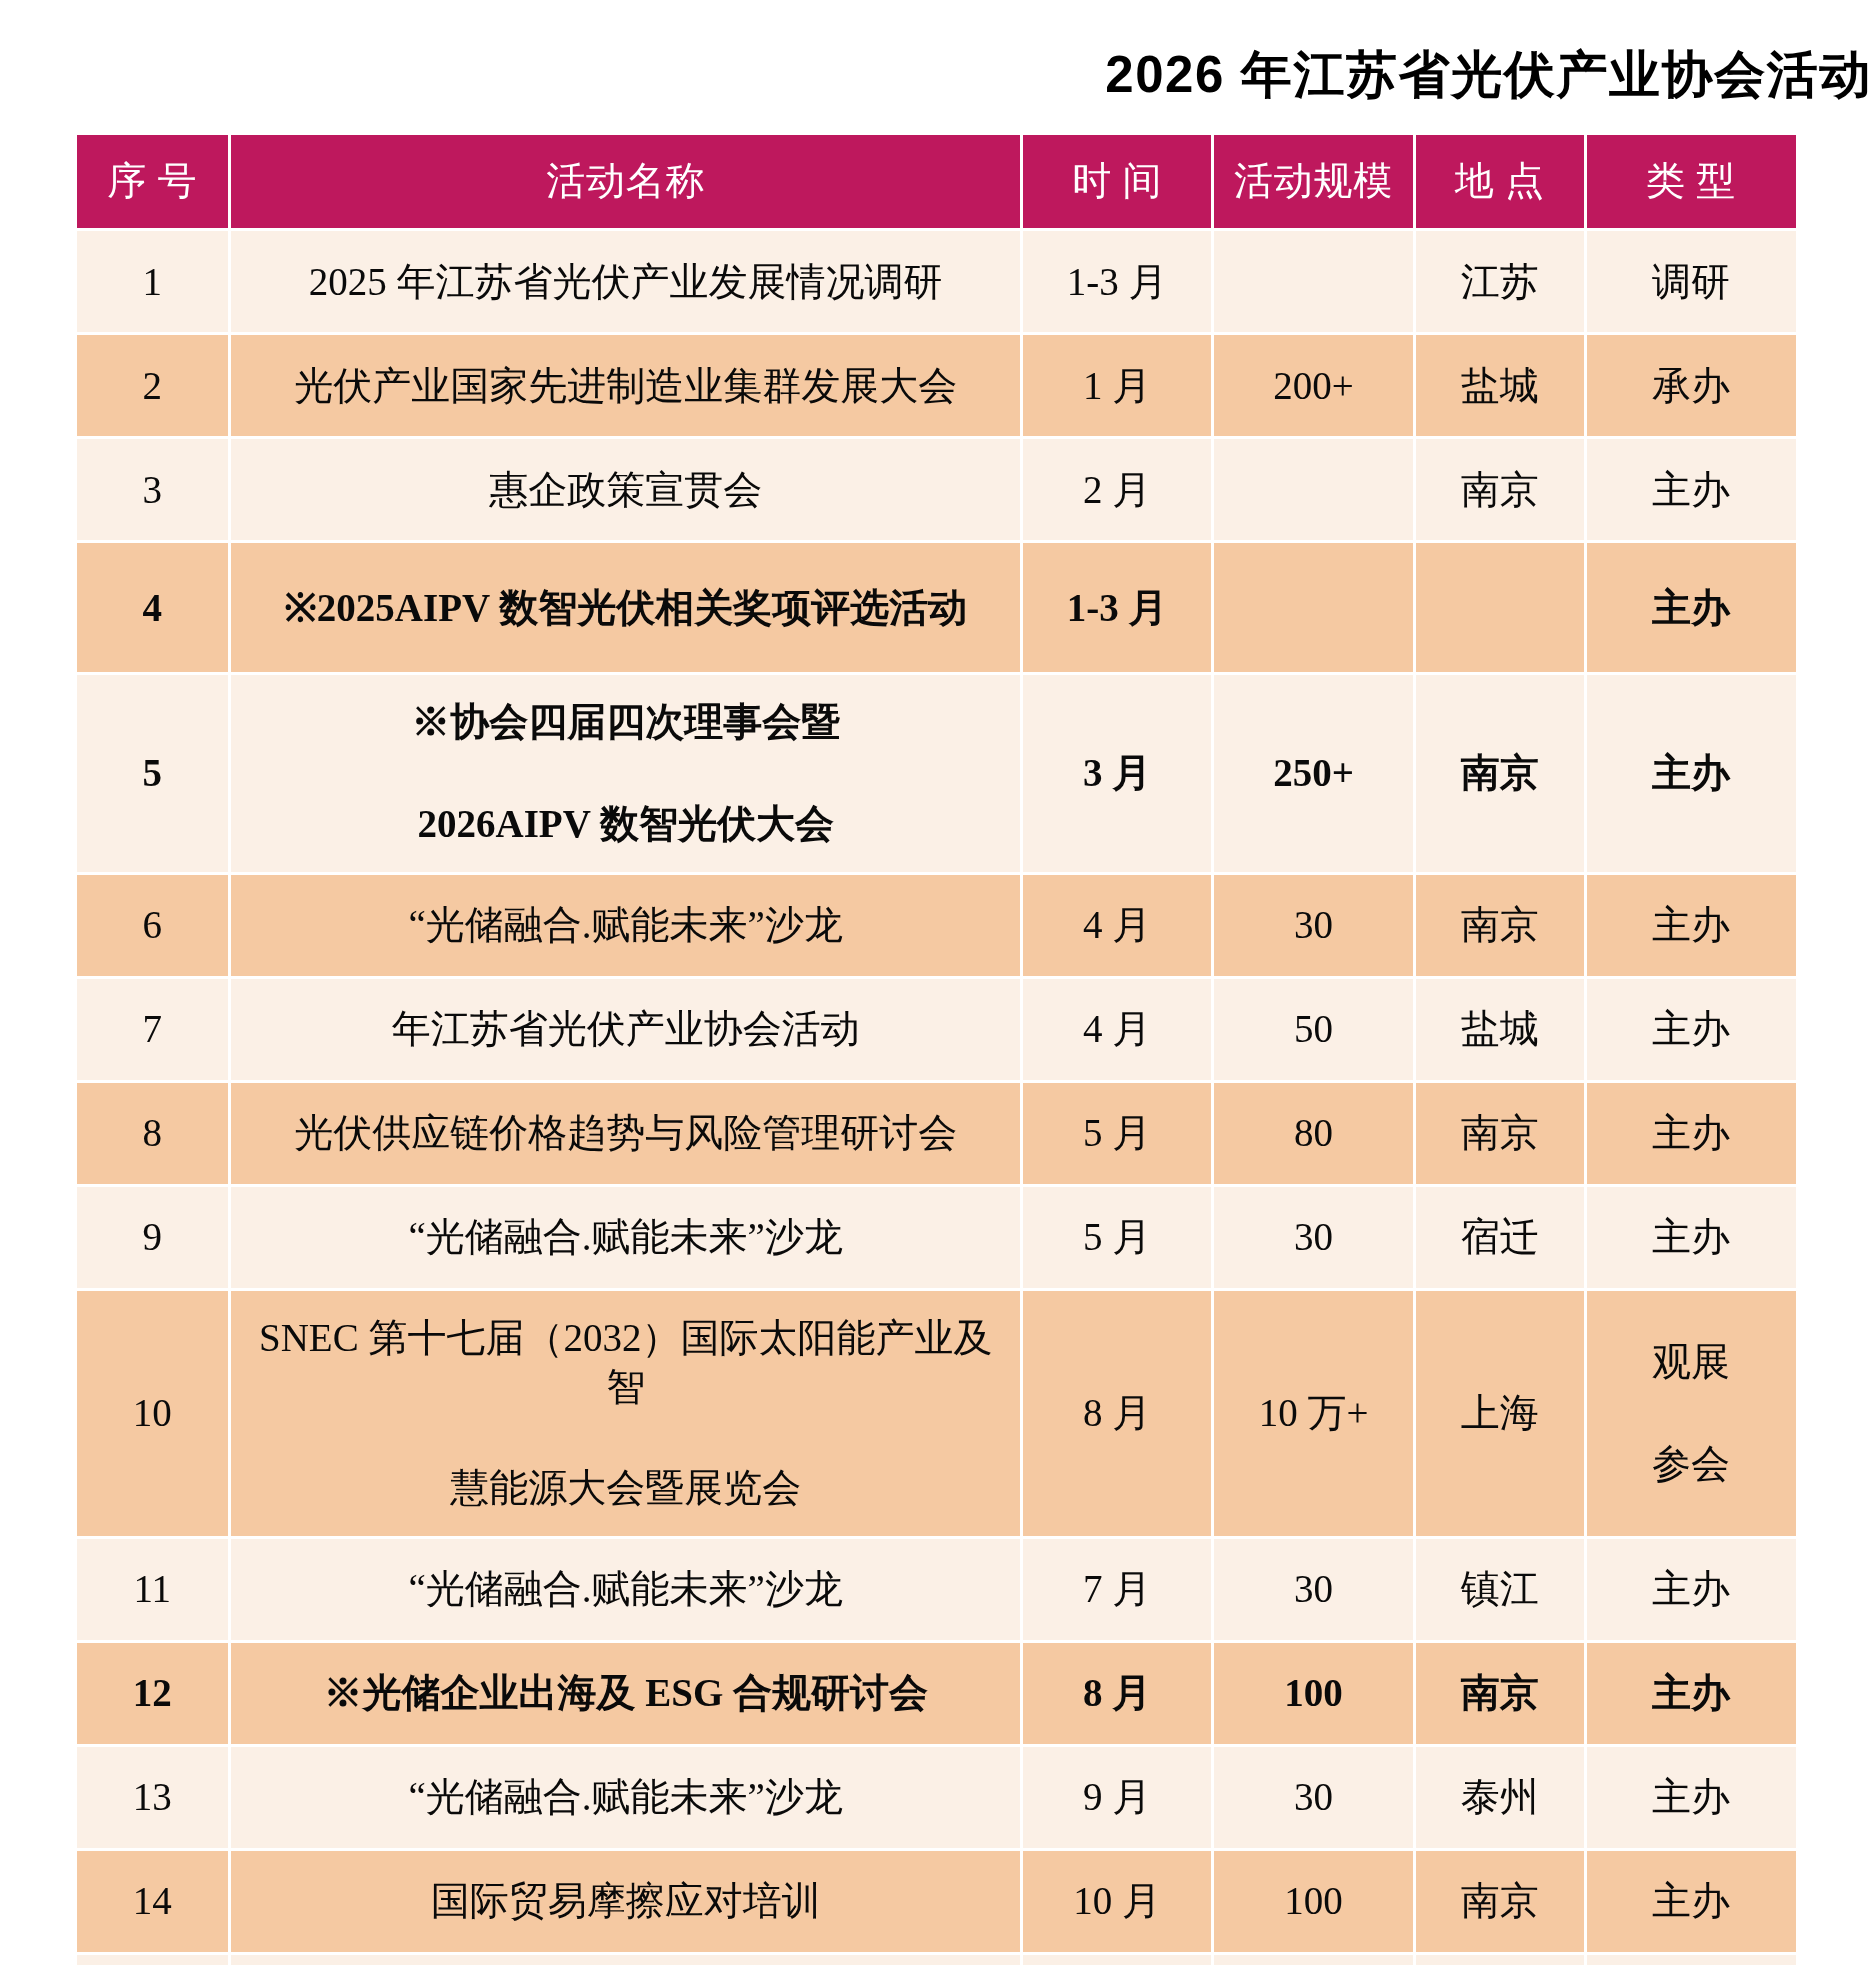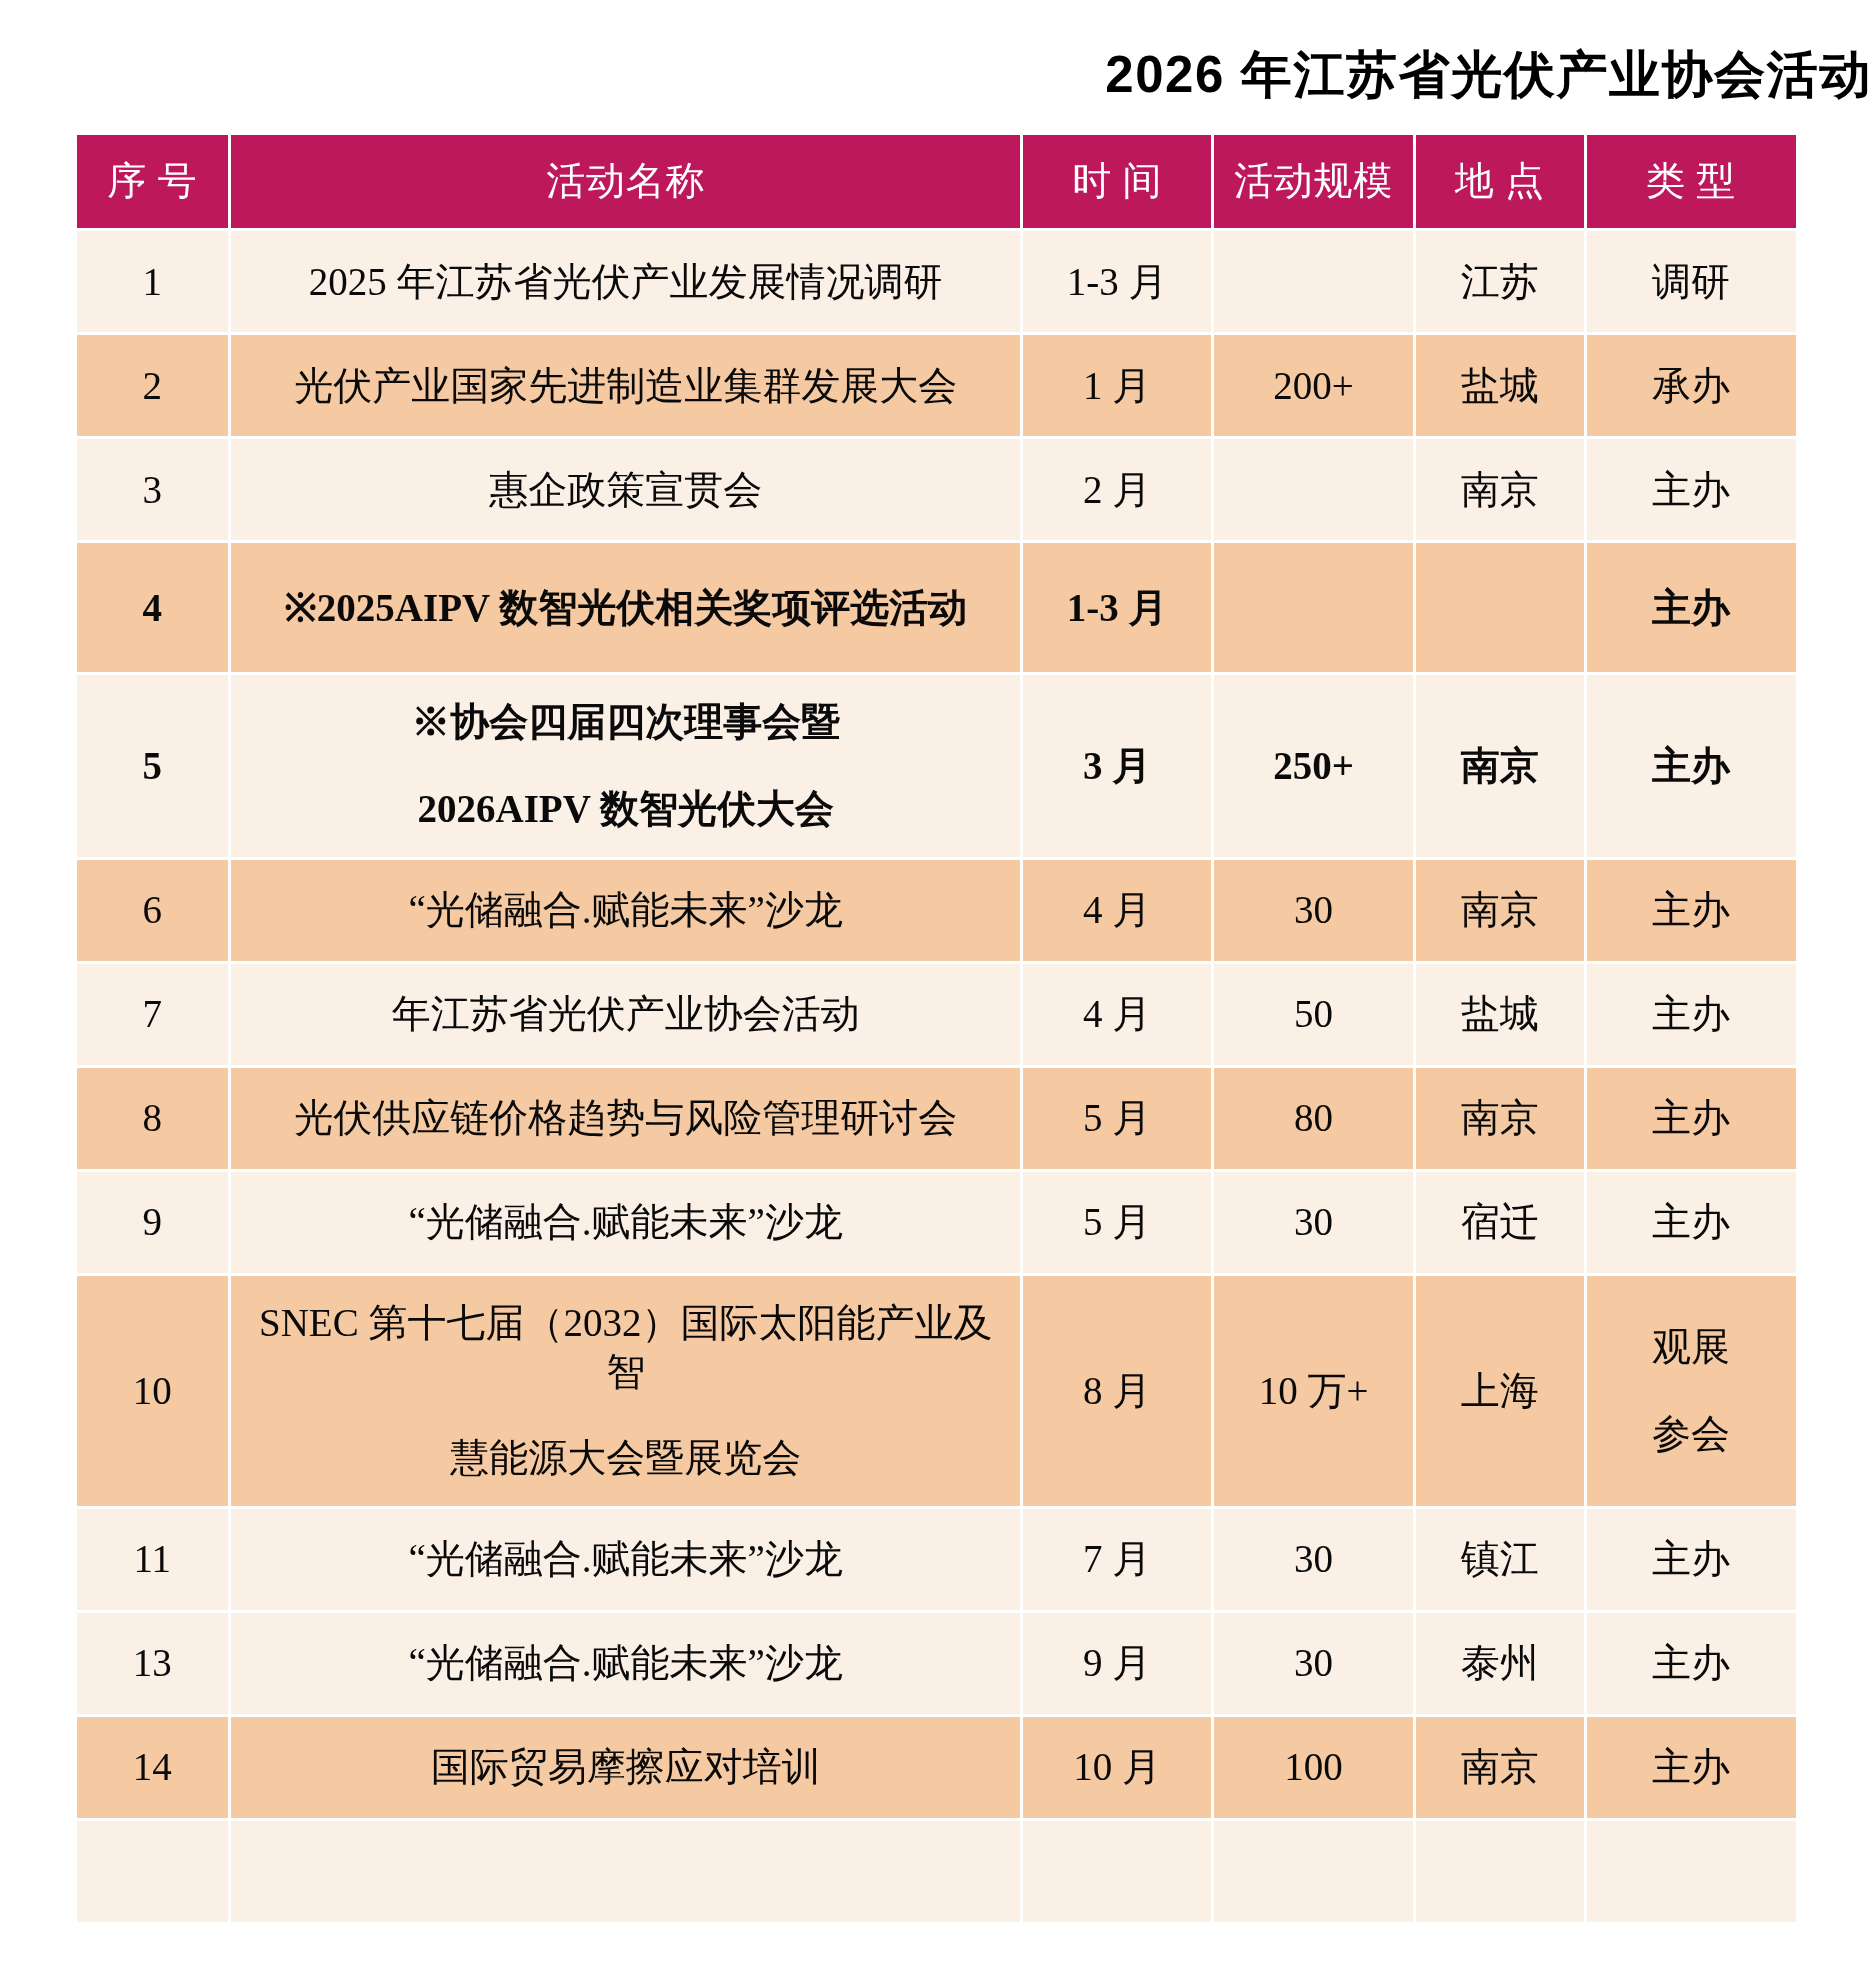--- a/index.html
+++ b/index.html
@@ -50,21 +50,21 @@
     text-align: center;
     vertical-align: middle;
     height: 55px;
     padding: 23px 9.4px;
     word-break: break-all;
   }
   tr.light td { background: #FBF0E6; }
   tr.dark  td { background: #F5C9A2; }
   tr.bold  td { font-weight: bold; }
   tr.tall  td { padding-top: 37px; padding-bottom: 37px; }
-  .line + .line { margin-top: 38px; }
+  .line + .line { margin-top: 53px; }
 </style>
 </head>
 <body>
 
 <div>
 
   <h1 class="title">2026 年江苏省光伏产业协会活动</h1>
 
   <table class="activities">
     <colgroup>
@@ -302,20 +302,40 @@
           <td>
             <div class="line">30</div>
           </td>
           <td>
             <div class="line">镇江</div>
           </td>
           <td>
             <div class="line">主办</div>
           </td>
         </tr>
+        <tr class="dark bold">
+          <td>
+            <div class="line">12</div>
+          </td>
+          <td>
+            <div class="line">※光储企业出海及 ESG 合规研讨会</div>
+          </td>
+          <td>
+            <div class="line">8 月</div>
+          </td>
+          <td>
+            <div class="line">100</div>
+          </td>
+          <td>
+            <div class="line">南京</div>
+          </td>
+          <td>
+            <div class="line">主办</div>
+          </td>
+        </tr>
         <tr class="light">
           <td>
             <div class="line">13</div>
           </td>
           <td>
             <div class="line">“光储融合.赋能未来”沙龙</div>
           </td>
           <td>
             <div class="line">9 月</div>
           </td>

